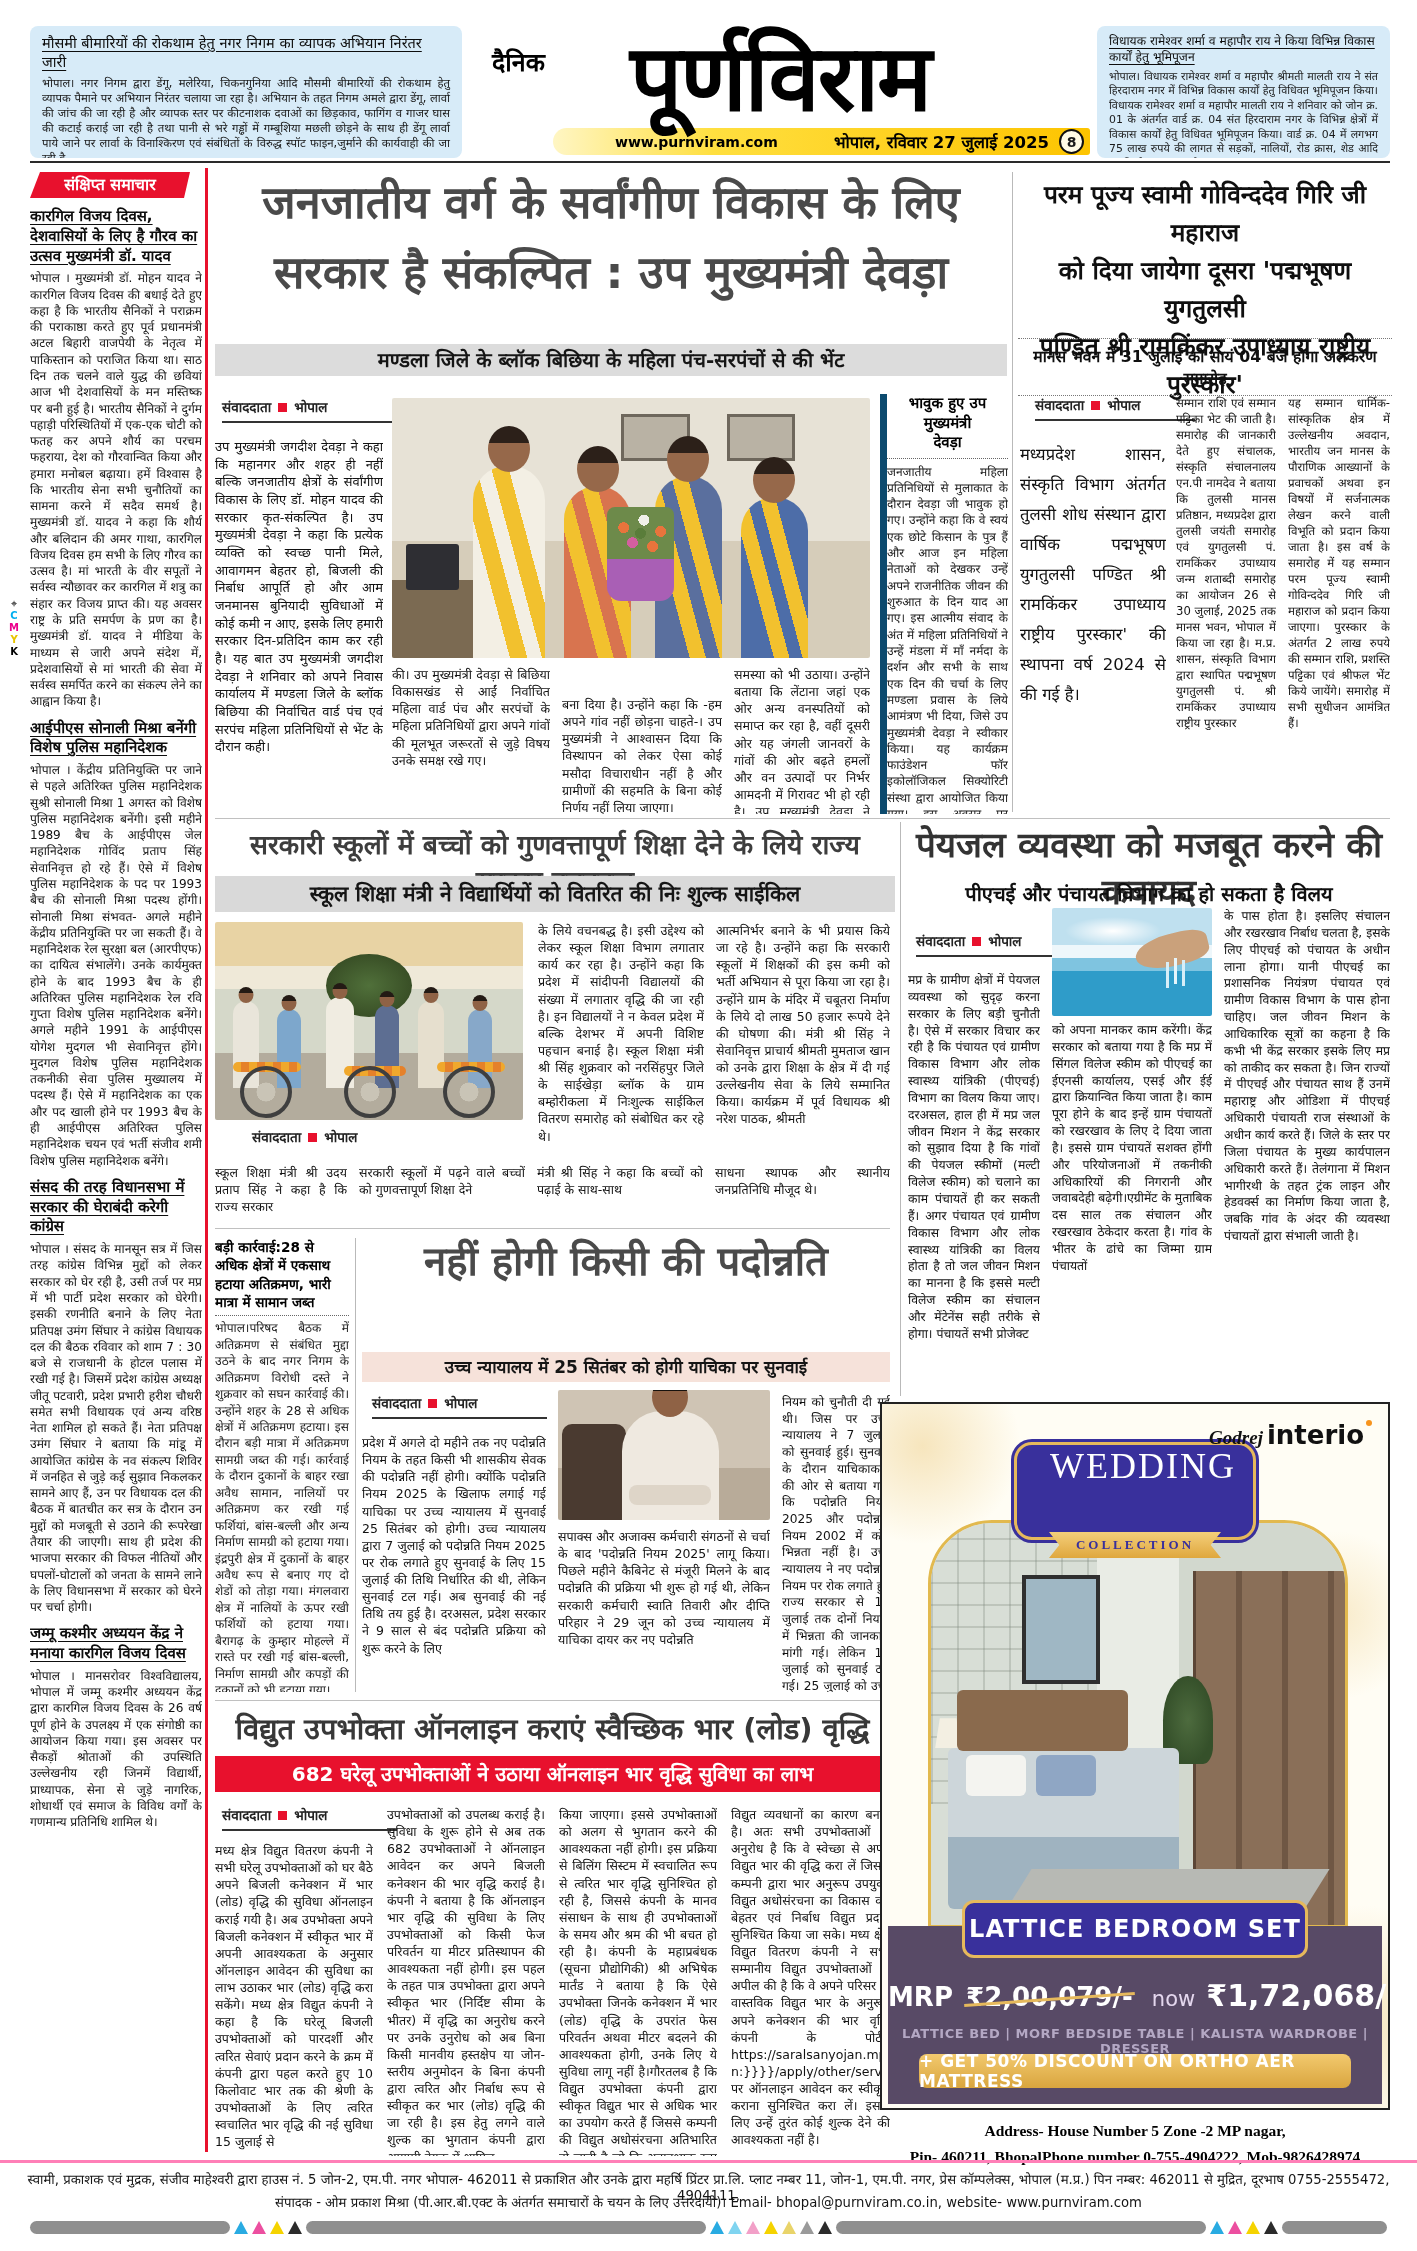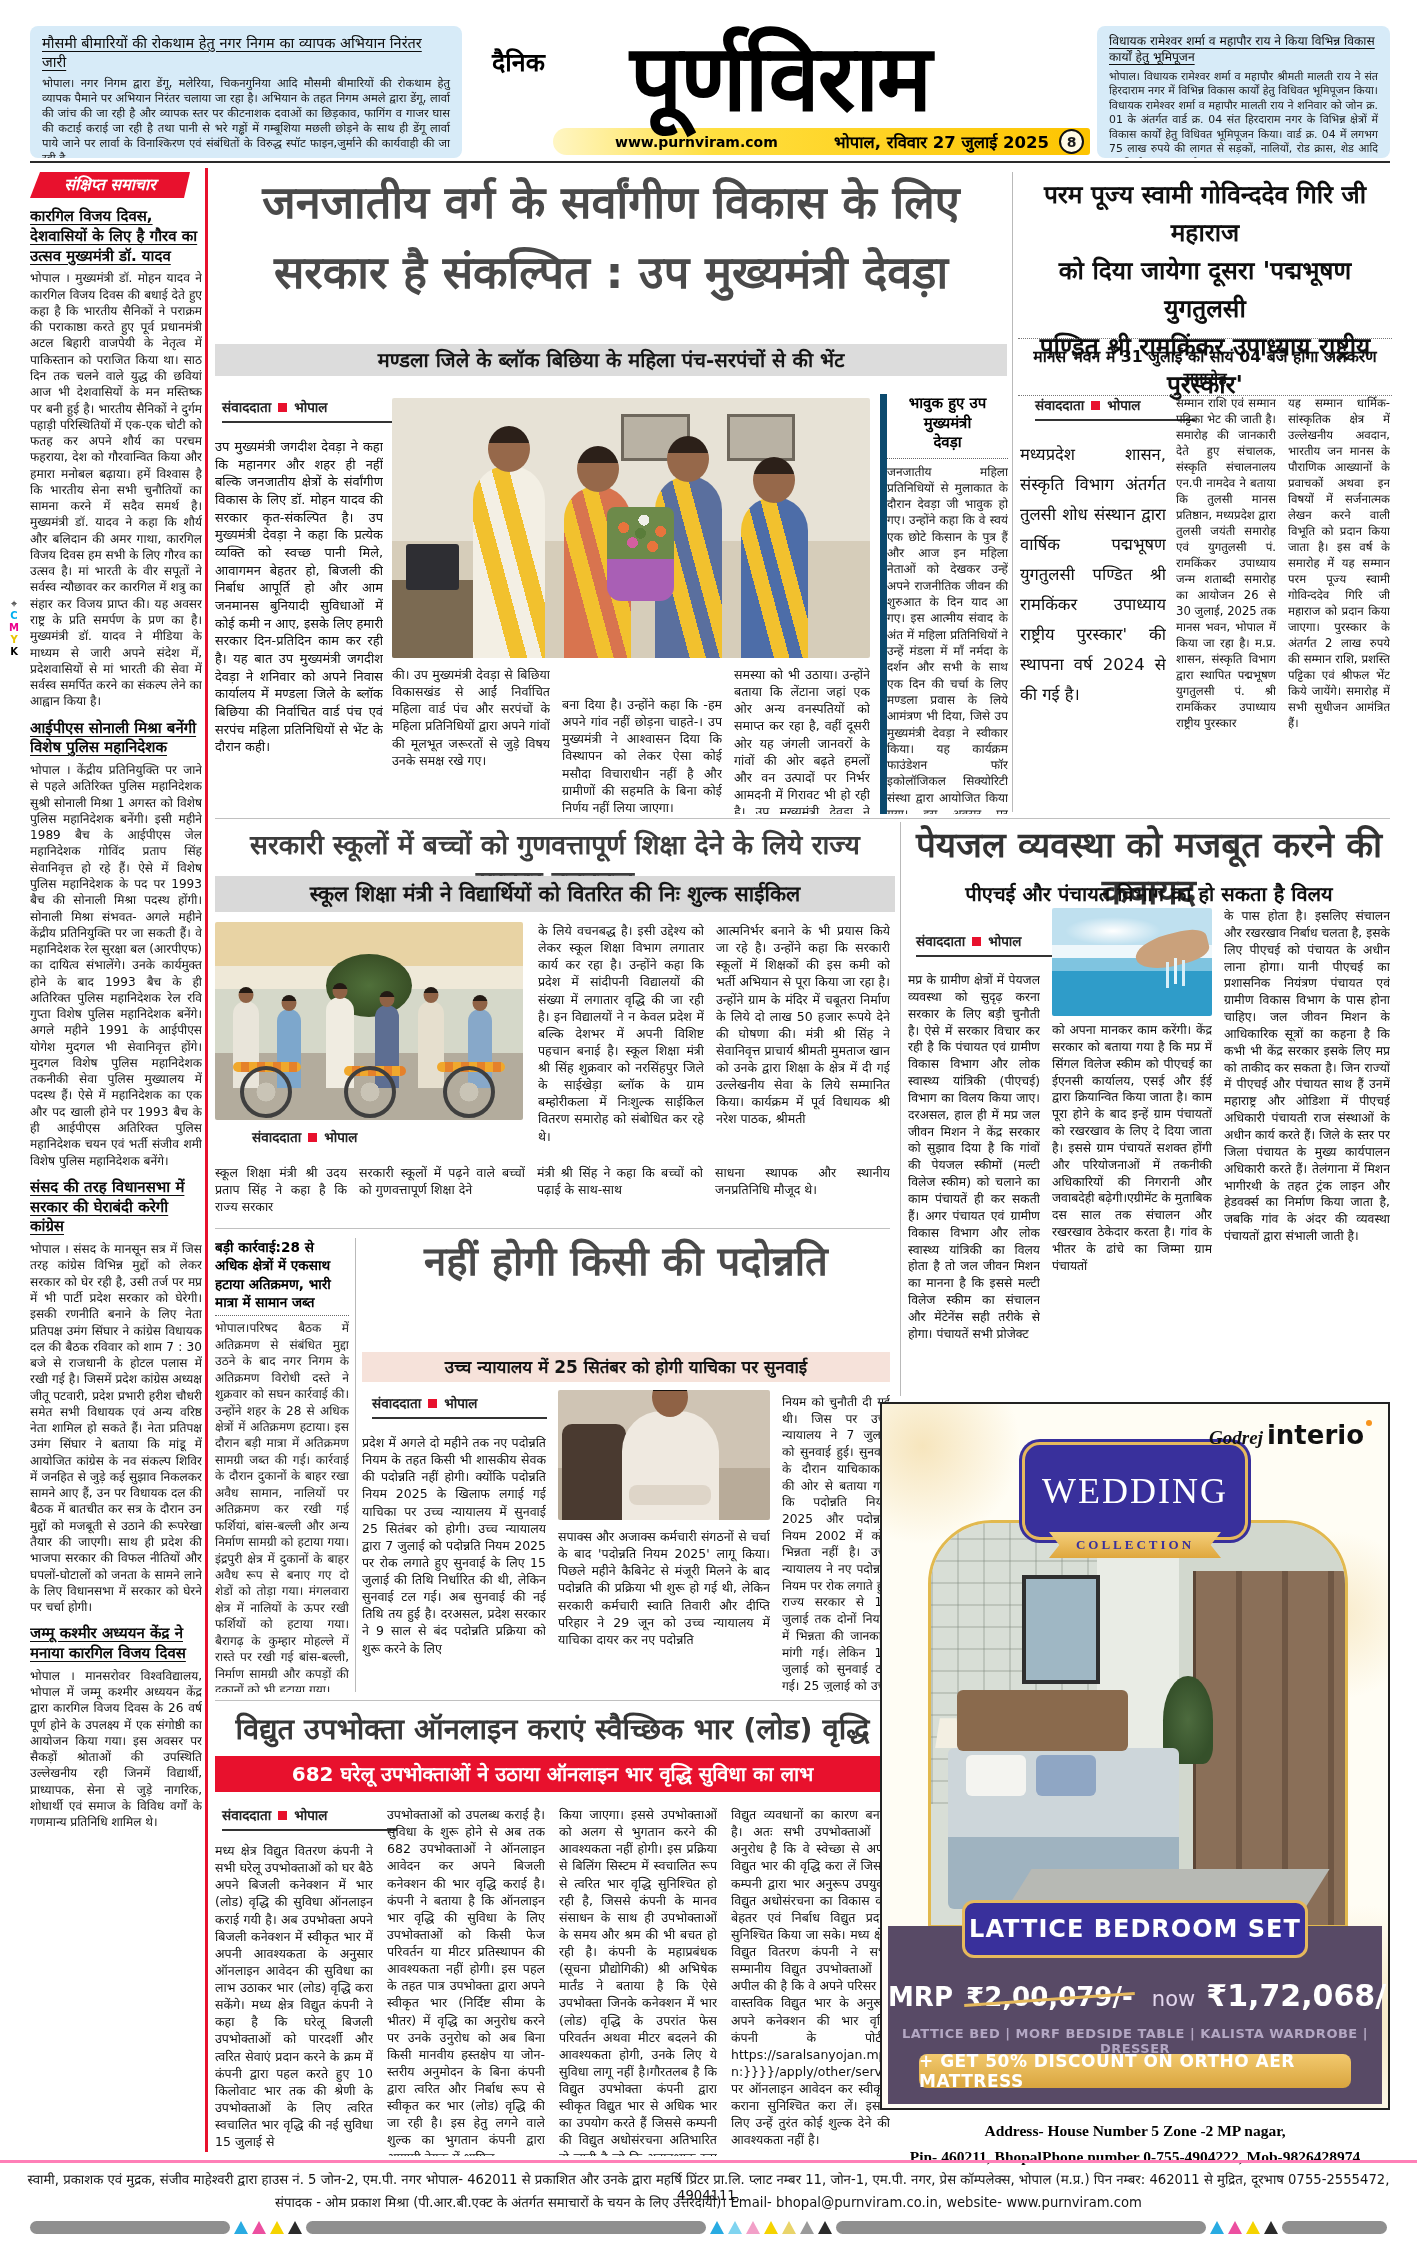--- a/index.html
+++ b/index.html
@@ -23,21 +23,21 @@
          font-weight:bold;z-index:1;}
   .date-strip .url{margin-left:62px;font-size:14px;color:#000;}
   .date-strip .dateline{margin-left:auto;font-size:16.5px;color:#000;}
   .pageno{width:21px;height:21px;border:2px solid #111;border-radius:50%;background:#fffbe6;display:flex;
           align-items:center;justify-content:center;font-size:14px;font-weight:bold;margin:0 6px 0 10px;}
   .mast-rule{position:absolute;left:30px;top:161px;width:1360px;height:2px;background:#2a2a2a;}
   
   .sidebar{position:absolute;left:30px;top:172px;width:172px;height:1980px;overflow:hidden;}
   .sb-header{width:160px;height:26px;background:#e8112d;color:#fff;font-weight:bold;font-size:16px;
              line-height:26px;text-align:center;clip-path:polygon(10px 0,100% 0,calc(100% - 6px) 100%,0 100%);
-             margin-bottom:4px;font-style:italic;}
+             margin-bottom:4px;}
   .sb-title{font-size:15px;font-weight:bold;line-height:1.32;text-decoration:underline;
             text-underline-offset:3px;margin:9px 0 4px;color:#0d0d0d;}
   .sb-body{font-size:12.1px;text-align:justify;line-height:1.345;color:#111;}
   .red-rule{position:absolute;left:205px;top:168px;width:3px;height:1984px;background:#e8112d;}
   .cmyk{position:absolute;left:6px;top:598px;width:16px;text-align:center;font-size:10px;
         font-weight:bold;line-height:1.2;}
   .cmyk span{display:block;}
   
   .byline{position:absolute;font-size:13.5px;font-weight:bold;color:#222;
           border-bottom:2px solid #333;padding-bottom:5px;white-space:nowrap;}
@@ -127,22 +127,22 @@
   .ad{position:absolute;left:880px;top:1402px;width:510px;height:708px;border:2px solid #222;
       box-sizing:border-box;background:
       radial-gradient(140px 140px at 8% 6%,rgba(233,193,106,.4),transparent 70%),
       radial-gradient(170px 170px at 94% 88%,rgba(233,193,106,.4),transparent 70%),
       radial-gradient(120px 120px at 90% 30%,rgba(233,193,106,.3),transparent 70%),
       #fffdf4;overflow:hidden;}
   .ad-logo{position:absolute;right:16px;top:16px;font-size:26px;font-weight:bold;color:#111;z-index:5;}
   .ad-logo .g{font-family:"Liberation Serif",serif;font-style:italic;font-weight:bold;font-size:19px;margin-right:4px;}
   .ad-logo .dot{display:inline-block;width:6px;height:6px;background:#f7941d;border-radius:50%;margin-left:2px;vertical-align:top;}
   .wed{position:absolute;left:50%;top:38px;transform:translateX(-50%);width:220px;height:92px;background:#39309c;
-       border:3px solid #e6b95c;border-radius:18px;display:flex;align-items:center;justify-content:center;z-index:4;
-       box-shadow:0 0 0 3px #39309c;}
+       border:3px solid #e6b95c;border-radius:18px;display:flex;justify-content:center;z-index:4;
+       box-shadow:0 0 0 3px #39309c;padding-left:16px;}
   .wed-t{font-family:"Liberation Serif",serif;color:#fff;font-size:36px;letter-spacing:2px;}
   .coll{position:absolute;left:50%;top:128px;transform:translateX(-50%);width:172px;height:26px;
         background:linear-gradient(#f4cf7a,#dfa73e);color:#39309c;font-family:"Liberation Serif",serif;
         font-size:13px;letter-spacing:3px;font-weight:bold;display:flex;align-items:center;justify-content:center;
         clip-path:polygon(0 0,100% 0,94% 50%,100% 100%,0 100%,6% 50%);z-index:5;}
   #photo-bedroom{position:absolute;left:46px;top:116px;width:414px;height:402px;border:3px solid #e2b94e;
         border-radius:64px 64px 0 0;overflow:hidden;z-index:1;background:#dfe3dc;}
   .lat{position:absolute;left:50%;top:496px;transform:translateX(-50%);width:340px;height:52px;background:#39309c;
        border:3px solid #e6b95c;border-radius:12px;color:#fff;font-weight:800;font-size:24px;display:flex;
        align-items:center;justify-content:center;z-index:4;letter-spacing:1px;}

